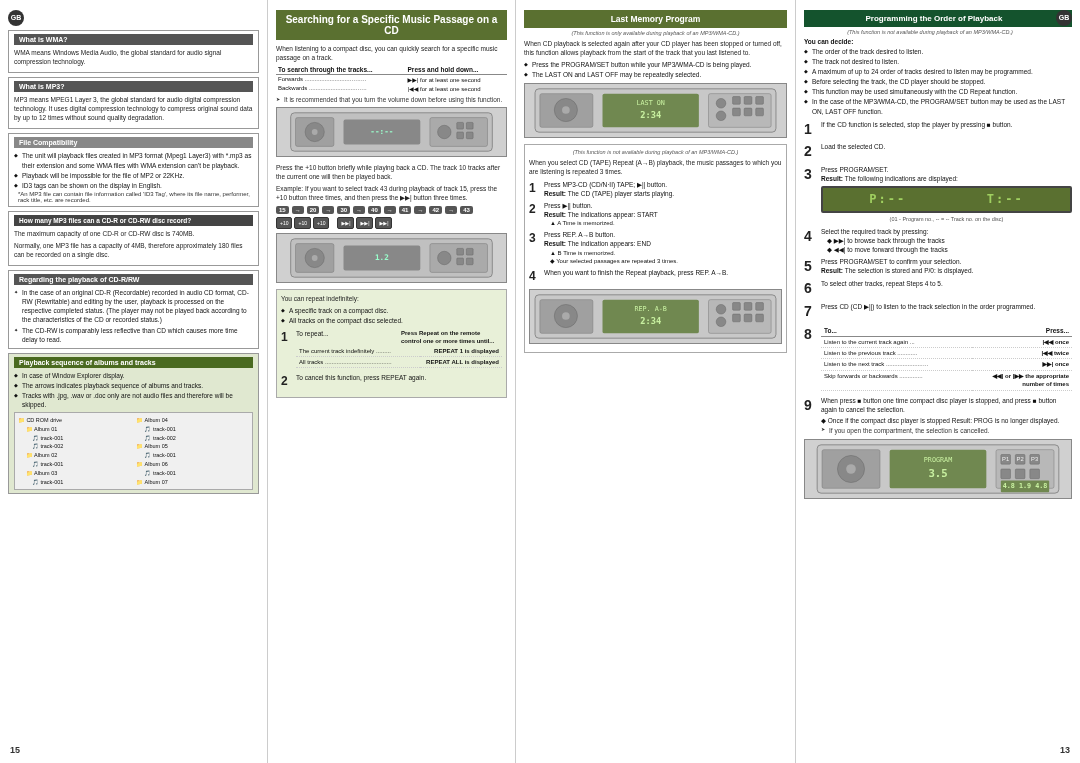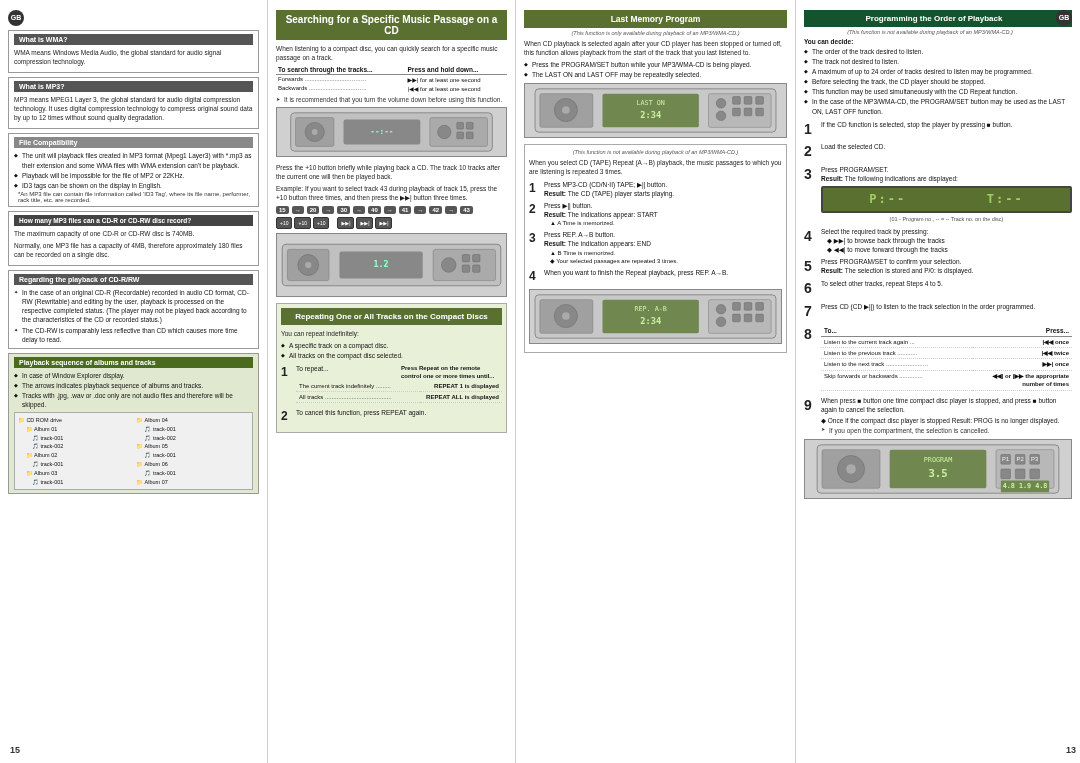--- a/index.html
+++ b/index.html
@@ -57,21 +57,21 @@
       bottom: 8px;
       left: 10px;
       font-size: 9px;
       font-weight: bold;
       color: #333;
     }
 
     .page-number-right {
       position: absolute;
       bottom: 8px;
-      right: 4px;
+      right: 10px;
       font-size: 9px;
       font-weight: bold;
       color: #333;
     }
 
     
     .gb-badge {
       display: inline-block;
       background: #333;
       color: #fff;
@@ -424,42 +424,39 @@
       <div class="function-key-img">
         <div class="key-btn">+10</div>
         <div class="key-btn">+10</div>
         <div class="key-btn">+10</div>
         <div style="margin-left:4px;"></div>
         <div class="key-btn">▶▶|</div>
         <div class="key-btn">▶▶|</div>
         <div class="key-btn">▶▶|</div>
       </div>
 
-      <div class="device-img" style="height:64px; background:#d0d0d0; margin:4px 0;">
+      <div class="device-img" style="height:50px; background:#d0d0d0; margin:4px 0;">
         <svg viewBox="0 0 220 50" xmlns="http://www.w3.org/2000/svg">
           <rect x="5" y="5" width="210" height="40" rx="4" fill="#c0c0c0" stroke="#888" stroke-width="1"></rect>
           <rect x="10" y="10" width="40" height="30" rx="2" fill="#a0a0a0" stroke="#777" stroke-width="0.5"></rect>
           <circle cx="30" cy="25" r="10" fill="#888" stroke="#666" stroke-width="0.5"></circle>
           <circle cx="30" cy="25" r="3" fill="#aaa"></circle>
           <rect x="60" y="12" width="80" height="26" rx="2" fill="#888"></rect>
           <text x="100" y="27" text-anchor="middle" fill="#9fc" font-size="8" font-family="monospace" font-weight="bold">1.2</text>
           <rect x="150" y="10" width="60" height="30" rx="2" fill="#aaa" stroke="#777" stroke-width="0.5"></rect>
           <circle cx="165" cy="25" r="7" fill="#888" stroke="#666" stroke-width="0.5"></circle>
           <rect x="178" y="15" width="7" height="7" rx="1" fill="#888" stroke="#666" stroke-width="0.5"></rect>
           <rect x="188" y="15" width="7" height="7" rx="1" fill="#888" stroke="#666" stroke-width="0.5"></rect>
           <rect x="178" y="25" width="7" height="7" rx="1" fill="#888" stroke="#666" stroke-width="0.5"></rect>
           <rect x="188" y="25" width="7" height="7" rx="1" fill="#888" stroke="#666" stroke-width="0.5"></rect>
         </svg>
       </div>
     </div>
 
     <div style="background:#e8f0d8; padding:4px; border:1px solid #aaa;">
-      <div style="background:#5a7030; color:#fff; padding:4px 8px; font-size:8px; font-weight:bold; text-align:center; margin-bottom:4px;">
-        <span>Repeating One or All Tracks on the Compact Discs</span>
-      </div>
       <p class="text-block">You can repeat indefinitely:</p>
       <div class="bullet-item">A specific track on a compact disc.</div>
       <div class="bullet-item">All tracks on the compact disc selected.</div>
 
       <div class="numbered-item" style="margin-top:4px; align-items:flex-start;">
         <div class="num" style="font-size:12px; font-weight:bold; min-width:12px;">1</div>
         <div style="flex:1;">
           <div style="display:flex; gap:4px;">
             <div style="flex:1; font-size:6.5px;">To repeat...</div>
             <div style="flex:1; font-size:6px; font-weight:bold;">Press Repeat on the remote control one or more times until...</div>

